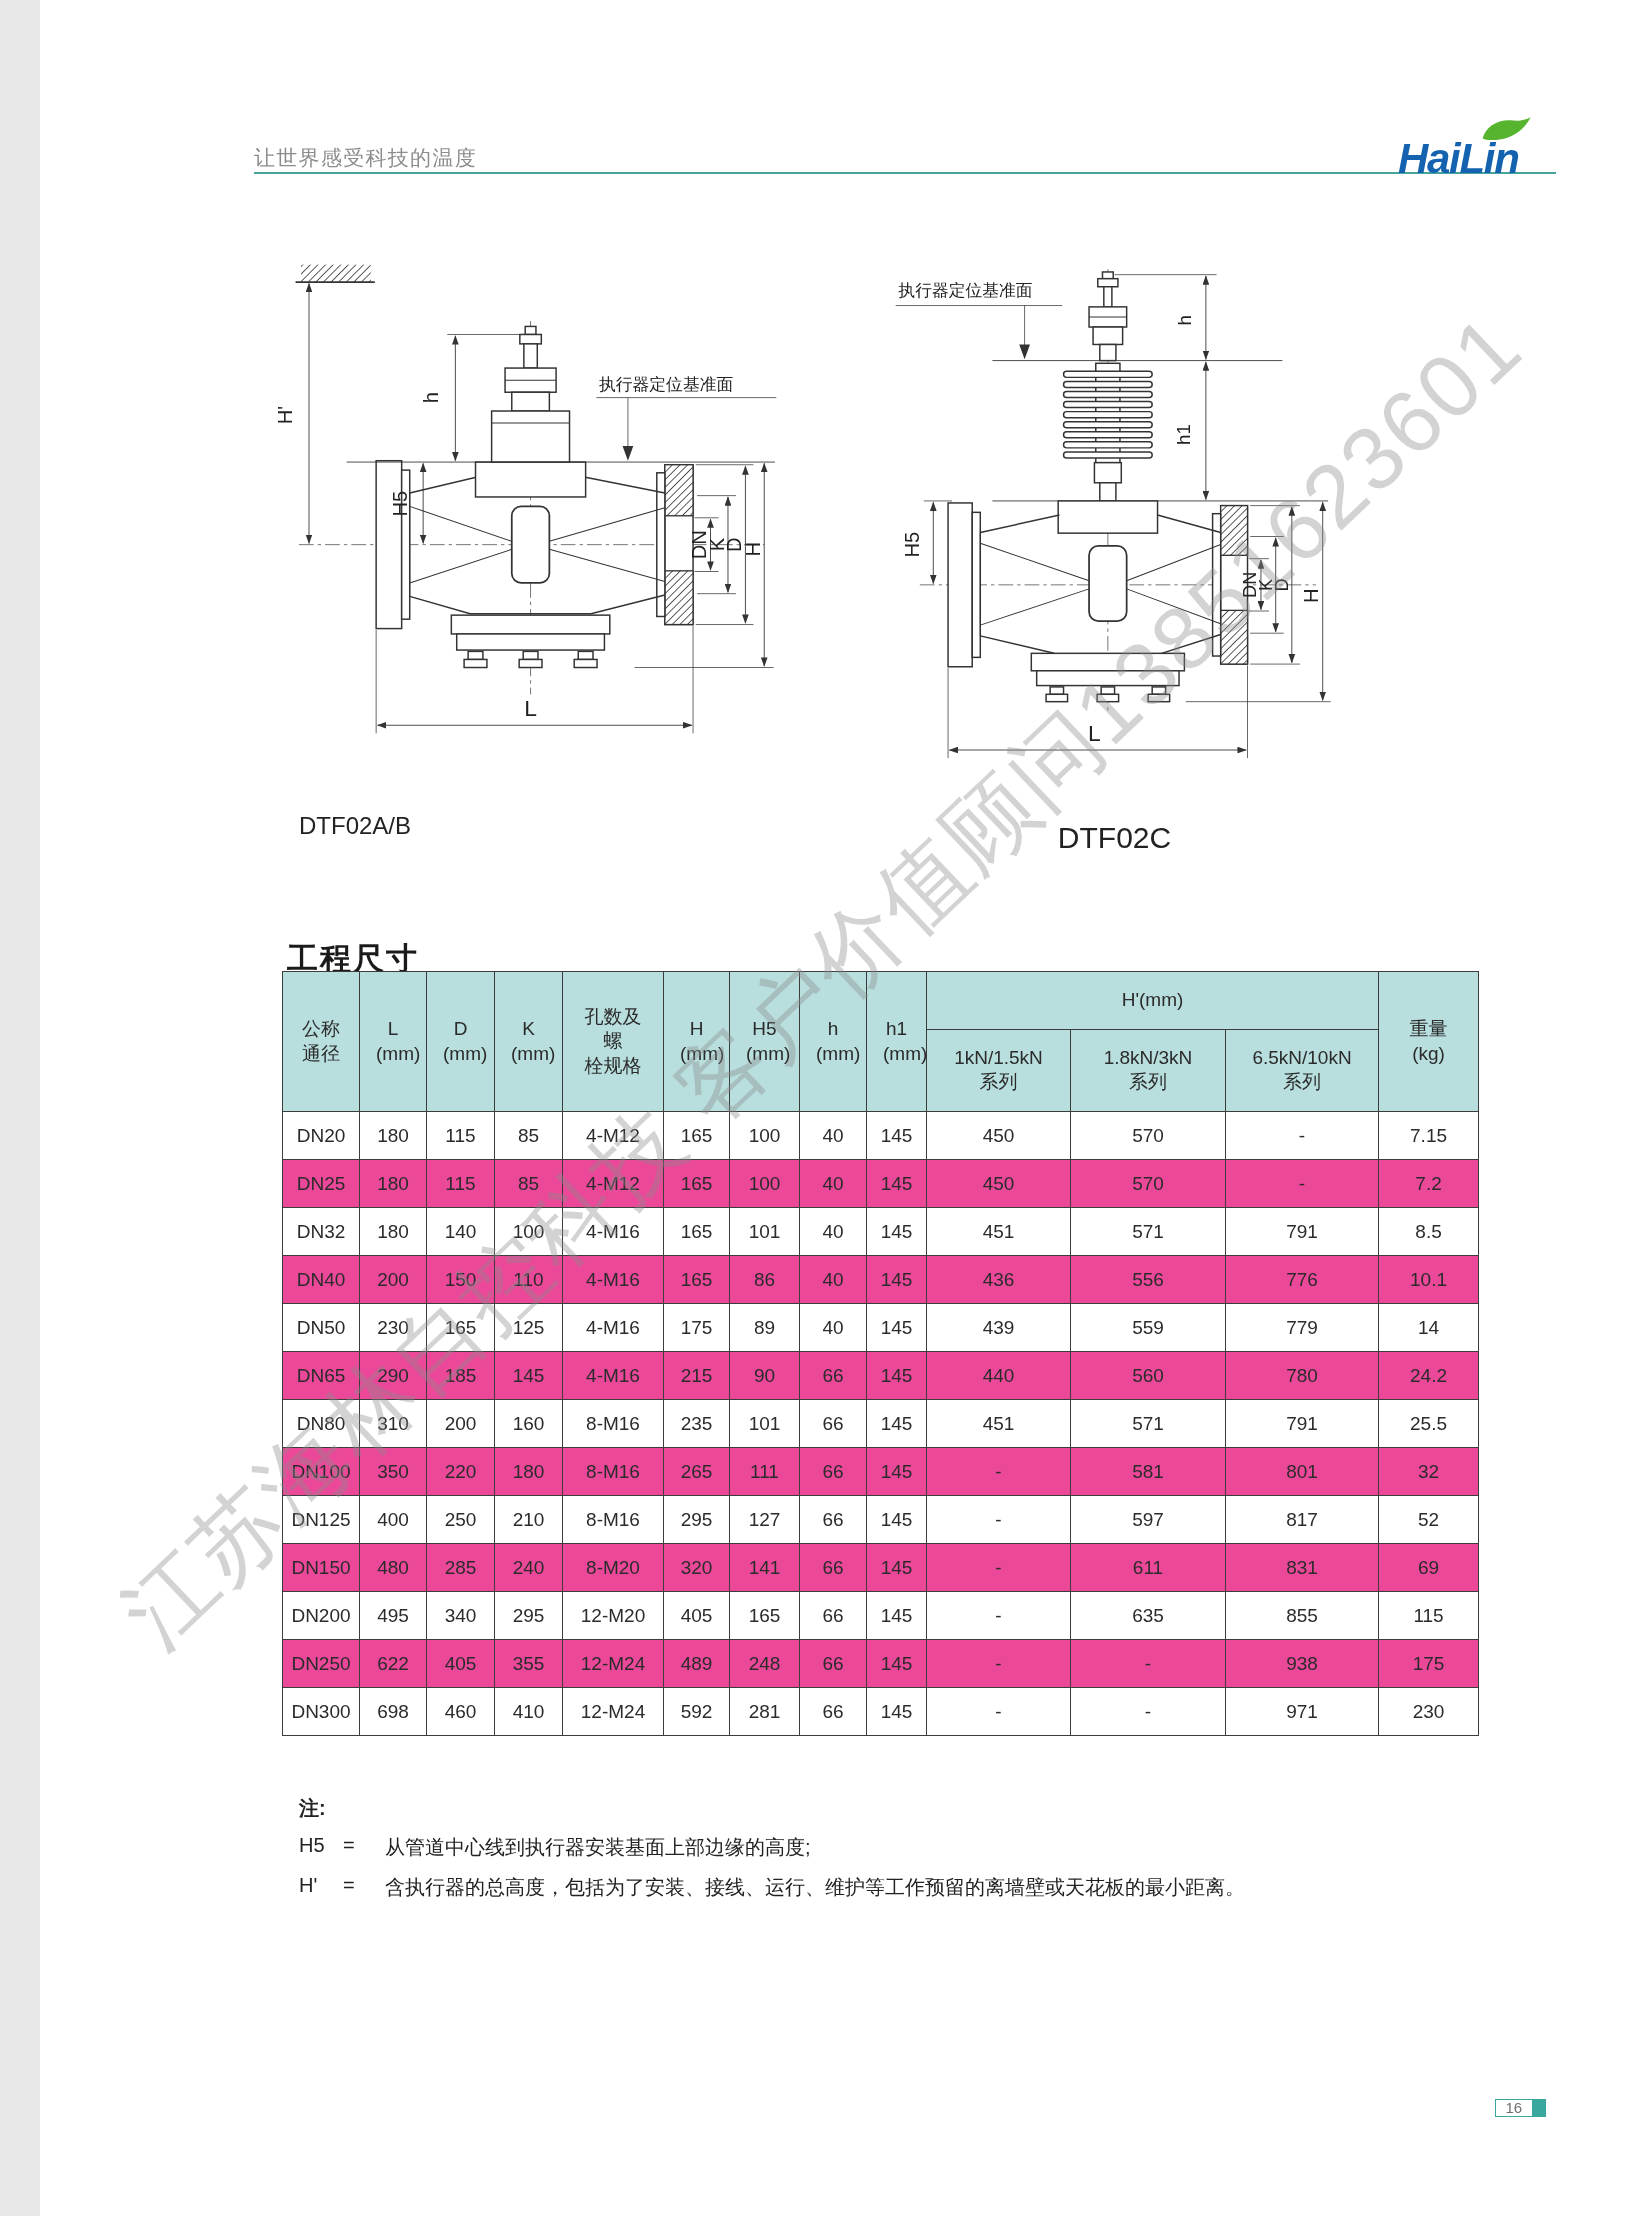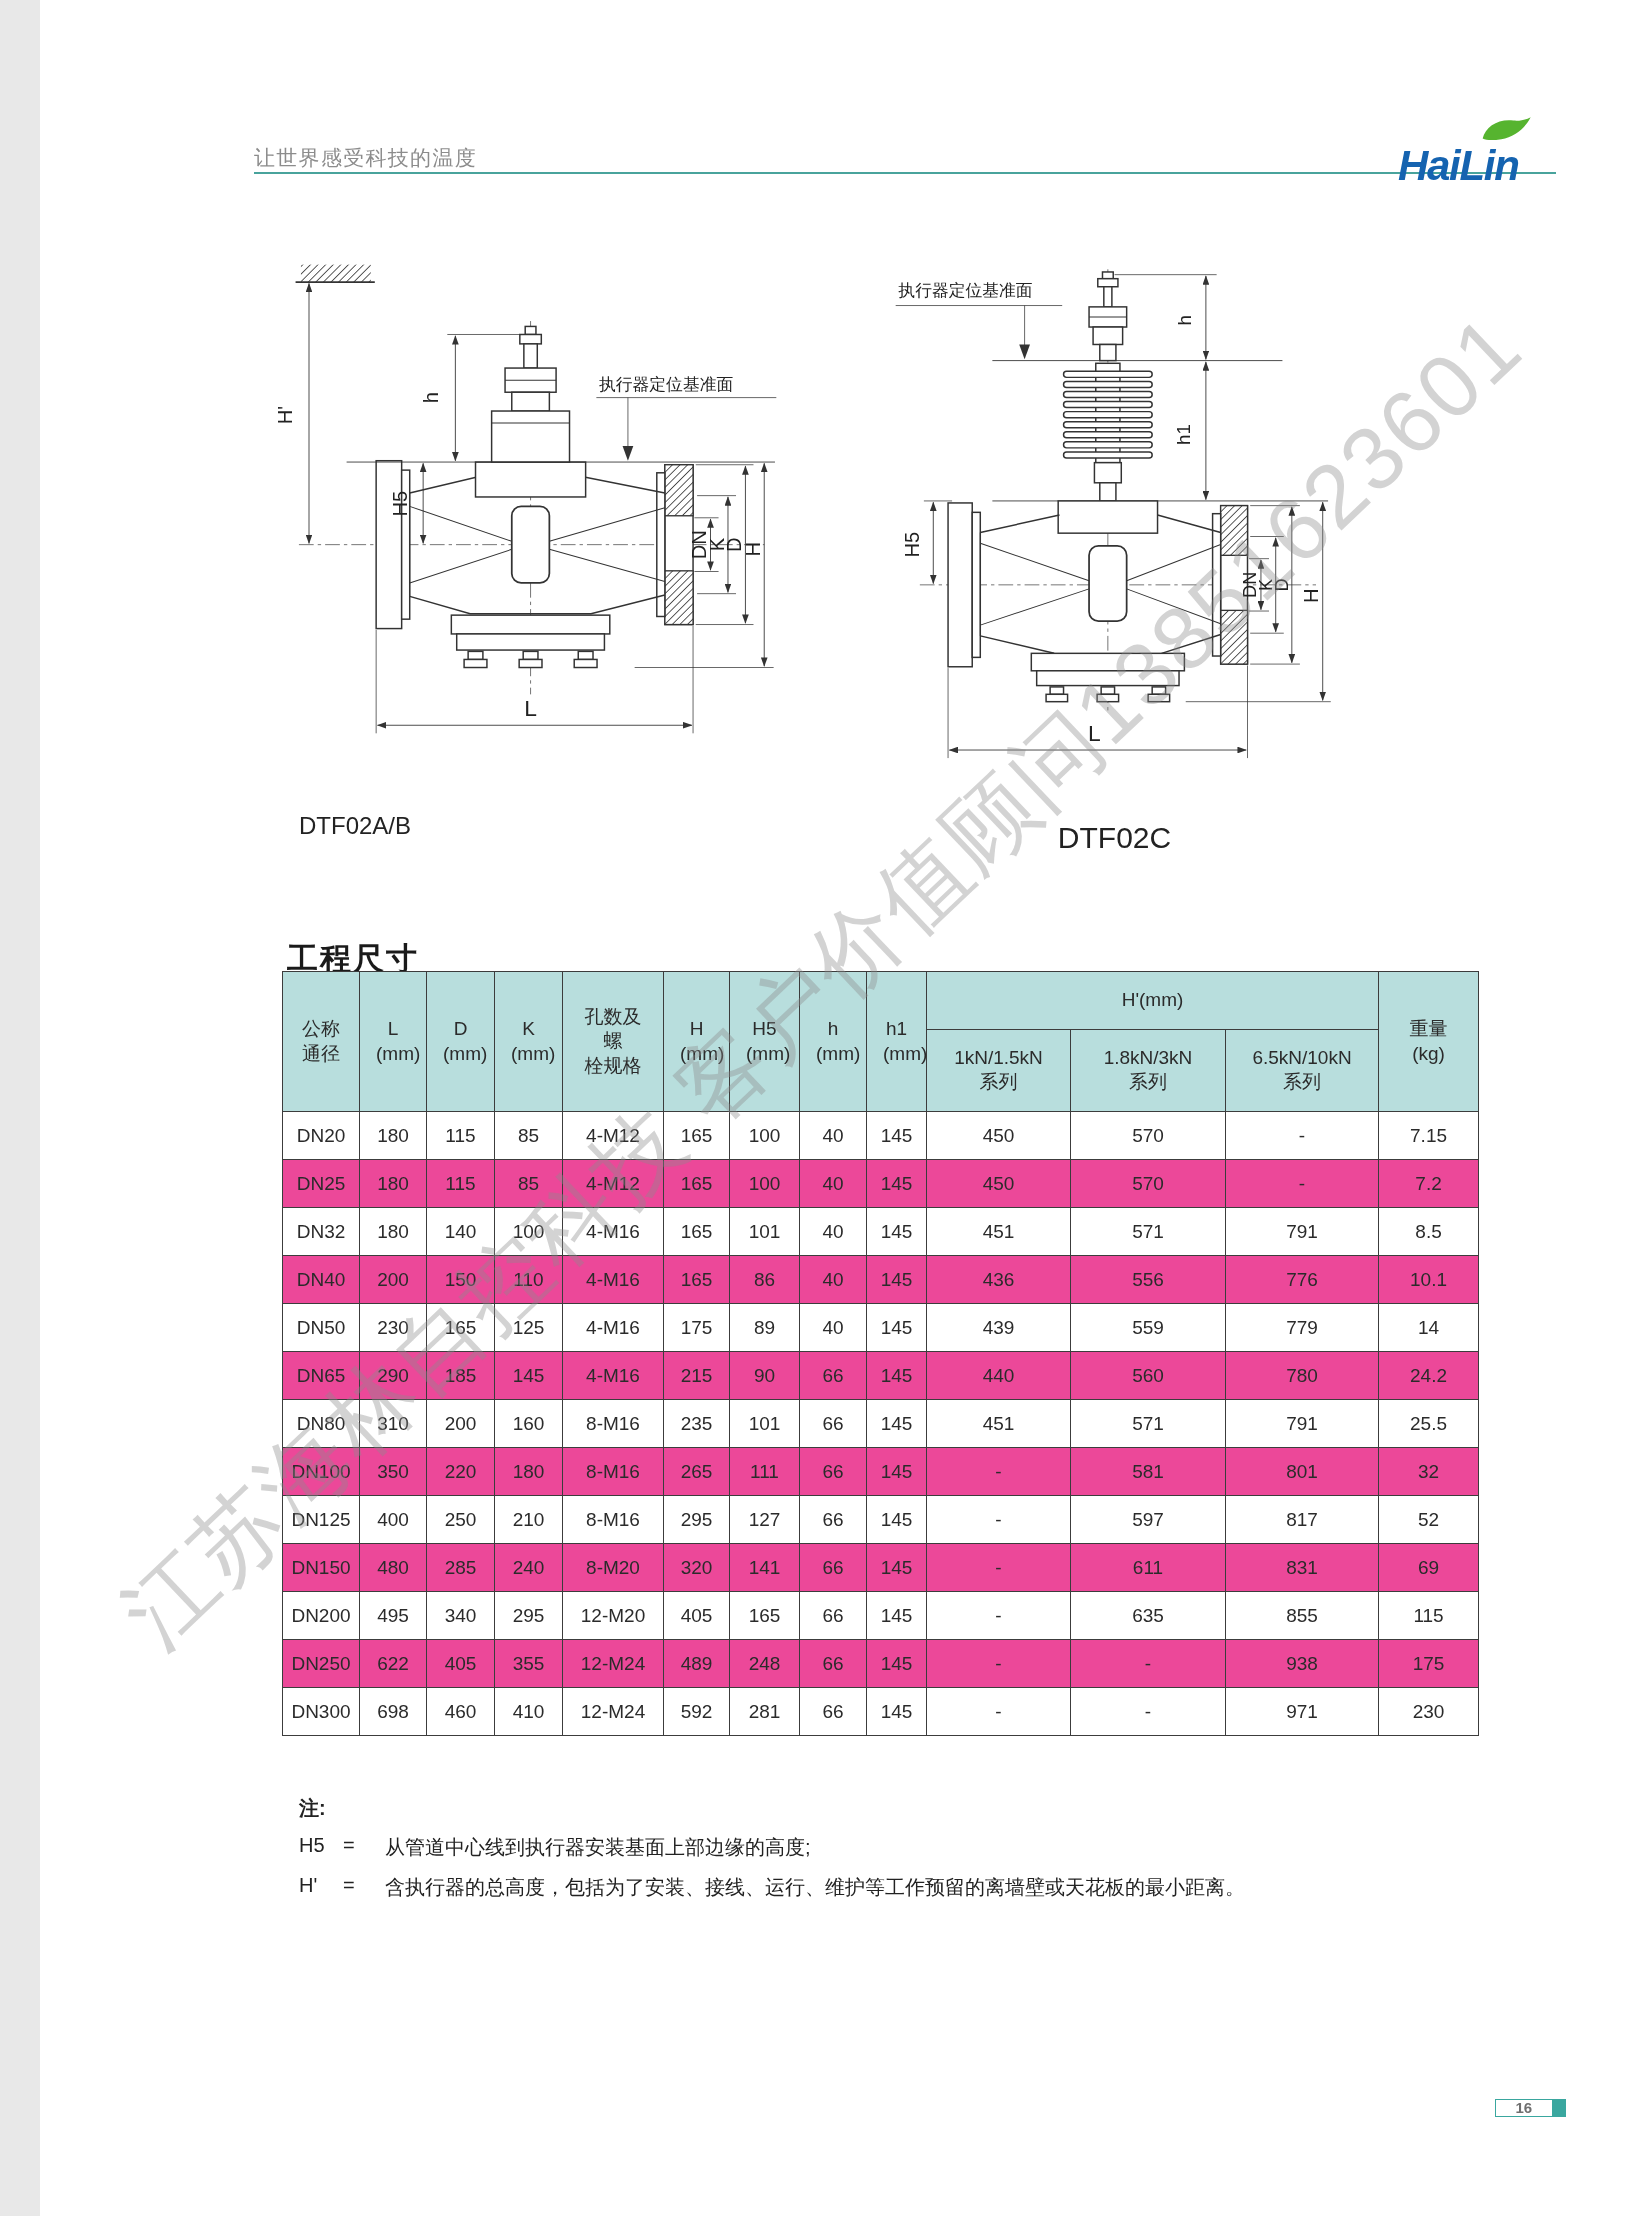--- a/index.html
+++ b/index.html
@@ -4,21 +4,21 @@
 <style>
   html,body{margin:0;padding:0;background:#e8e8e8;}
   .page{
     position:relative; width:1645px; height:2216px; background:#ffffff;
     font-family:"Liberation Sans","DejaVu Sans",sans-serif; overflow:hidden;margin-left:40px;
   }
   
   .slogan{position:absolute; left:214px; top:144px; font-size:21px; color:#8c8c8c; letter-spacing:1.3px;}
   .head-rule{position:absolute; left:214px; top:172px; width:1302px; height:2px; background:#48a39c;}
   .logo{position:absolute; left:1358px; top:125px; width:161px; height:58px;}
-  .logo .word{font-style:italic; font-weight:900; font-size:42px; color:#1563b0; letter-spacing:-1.3px; position:absolute; left:0; top:17px;text-align:right;}
+  .logo .word{font-style:italic; font-weight:900; font-size:42px; color:#1563b0; letter-spacing:-1.3px; position:absolute; left:0; top:10px;text-align:right;}
   .logo svg{position:absolute; left:82px; top:-8px;}
   
   .drawL{position:absolute; left:222px; top:259px; width:517px; height:531px;}
   .drawR{position:absolute; left:853px; top:269px; width:470px; height:531px;}
   .capL{position:absolute; left:259px; top:812px; width:443px; text-align:left; font-size:24px; color:#222;}
   .capR{position:absolute; left:853px; top:821px; width:443px; text-align:center; font-size:30px; color:#222;}
   .part{fill:#fff; stroke:#333; stroke-width:2.2;}
   .ln1{stroke:#333; stroke-width:1.5; fill:none;}
   .ln2{stroke:#333; stroke-width:2.2; fill:none;}
   .dim{stroke:#333; stroke-width:1.3; fill:none;}
@@ -48,22 +48,22 @@
   table.dims td{border:0.7px solid #3c3c3c; height:47px; padding:0;}
   table.dims tbody tr.alt{background:#ec4899;}
   
   .notes{position:absolute; left:259px; top:1795px; width:1223px; font-size:20px; color:#222;}
   .notes .ntitle{font-weight:bold; margin-bottom:12px;}
   .notes .nrow{display:flex; margin-bottom:13.4px;}
   .notes .term{width:44px;}
   .notes .eq{width:42px;}
   
   .pagenum{
-    position:absolute; left:1455px; top:2099px; width:71px; height:18px;
-    border:1.3px solid #3aa79f; display:flex; align-items:center; box-sizing:border-box;font-weight:bold;
+    position:absolute; left:1455px; top:2099px; width:51px; height:18px;
+    border:1.3px solid #3aa79f; display:flex; align-items:center; box-sizing:border-box;
   }
   .pagenum .num{flex:1; text-align:center; font-size:15px; color:#6f6f6f; line-height:15.5px;}
   .pagenum .blk{width:13.4px; height:15.5px; background:#3aa79f;}
 </style>
 </head>
 <body>
 
 <div class="page">
 
   <div class="slogan">让世界感受科技的温度</div>

